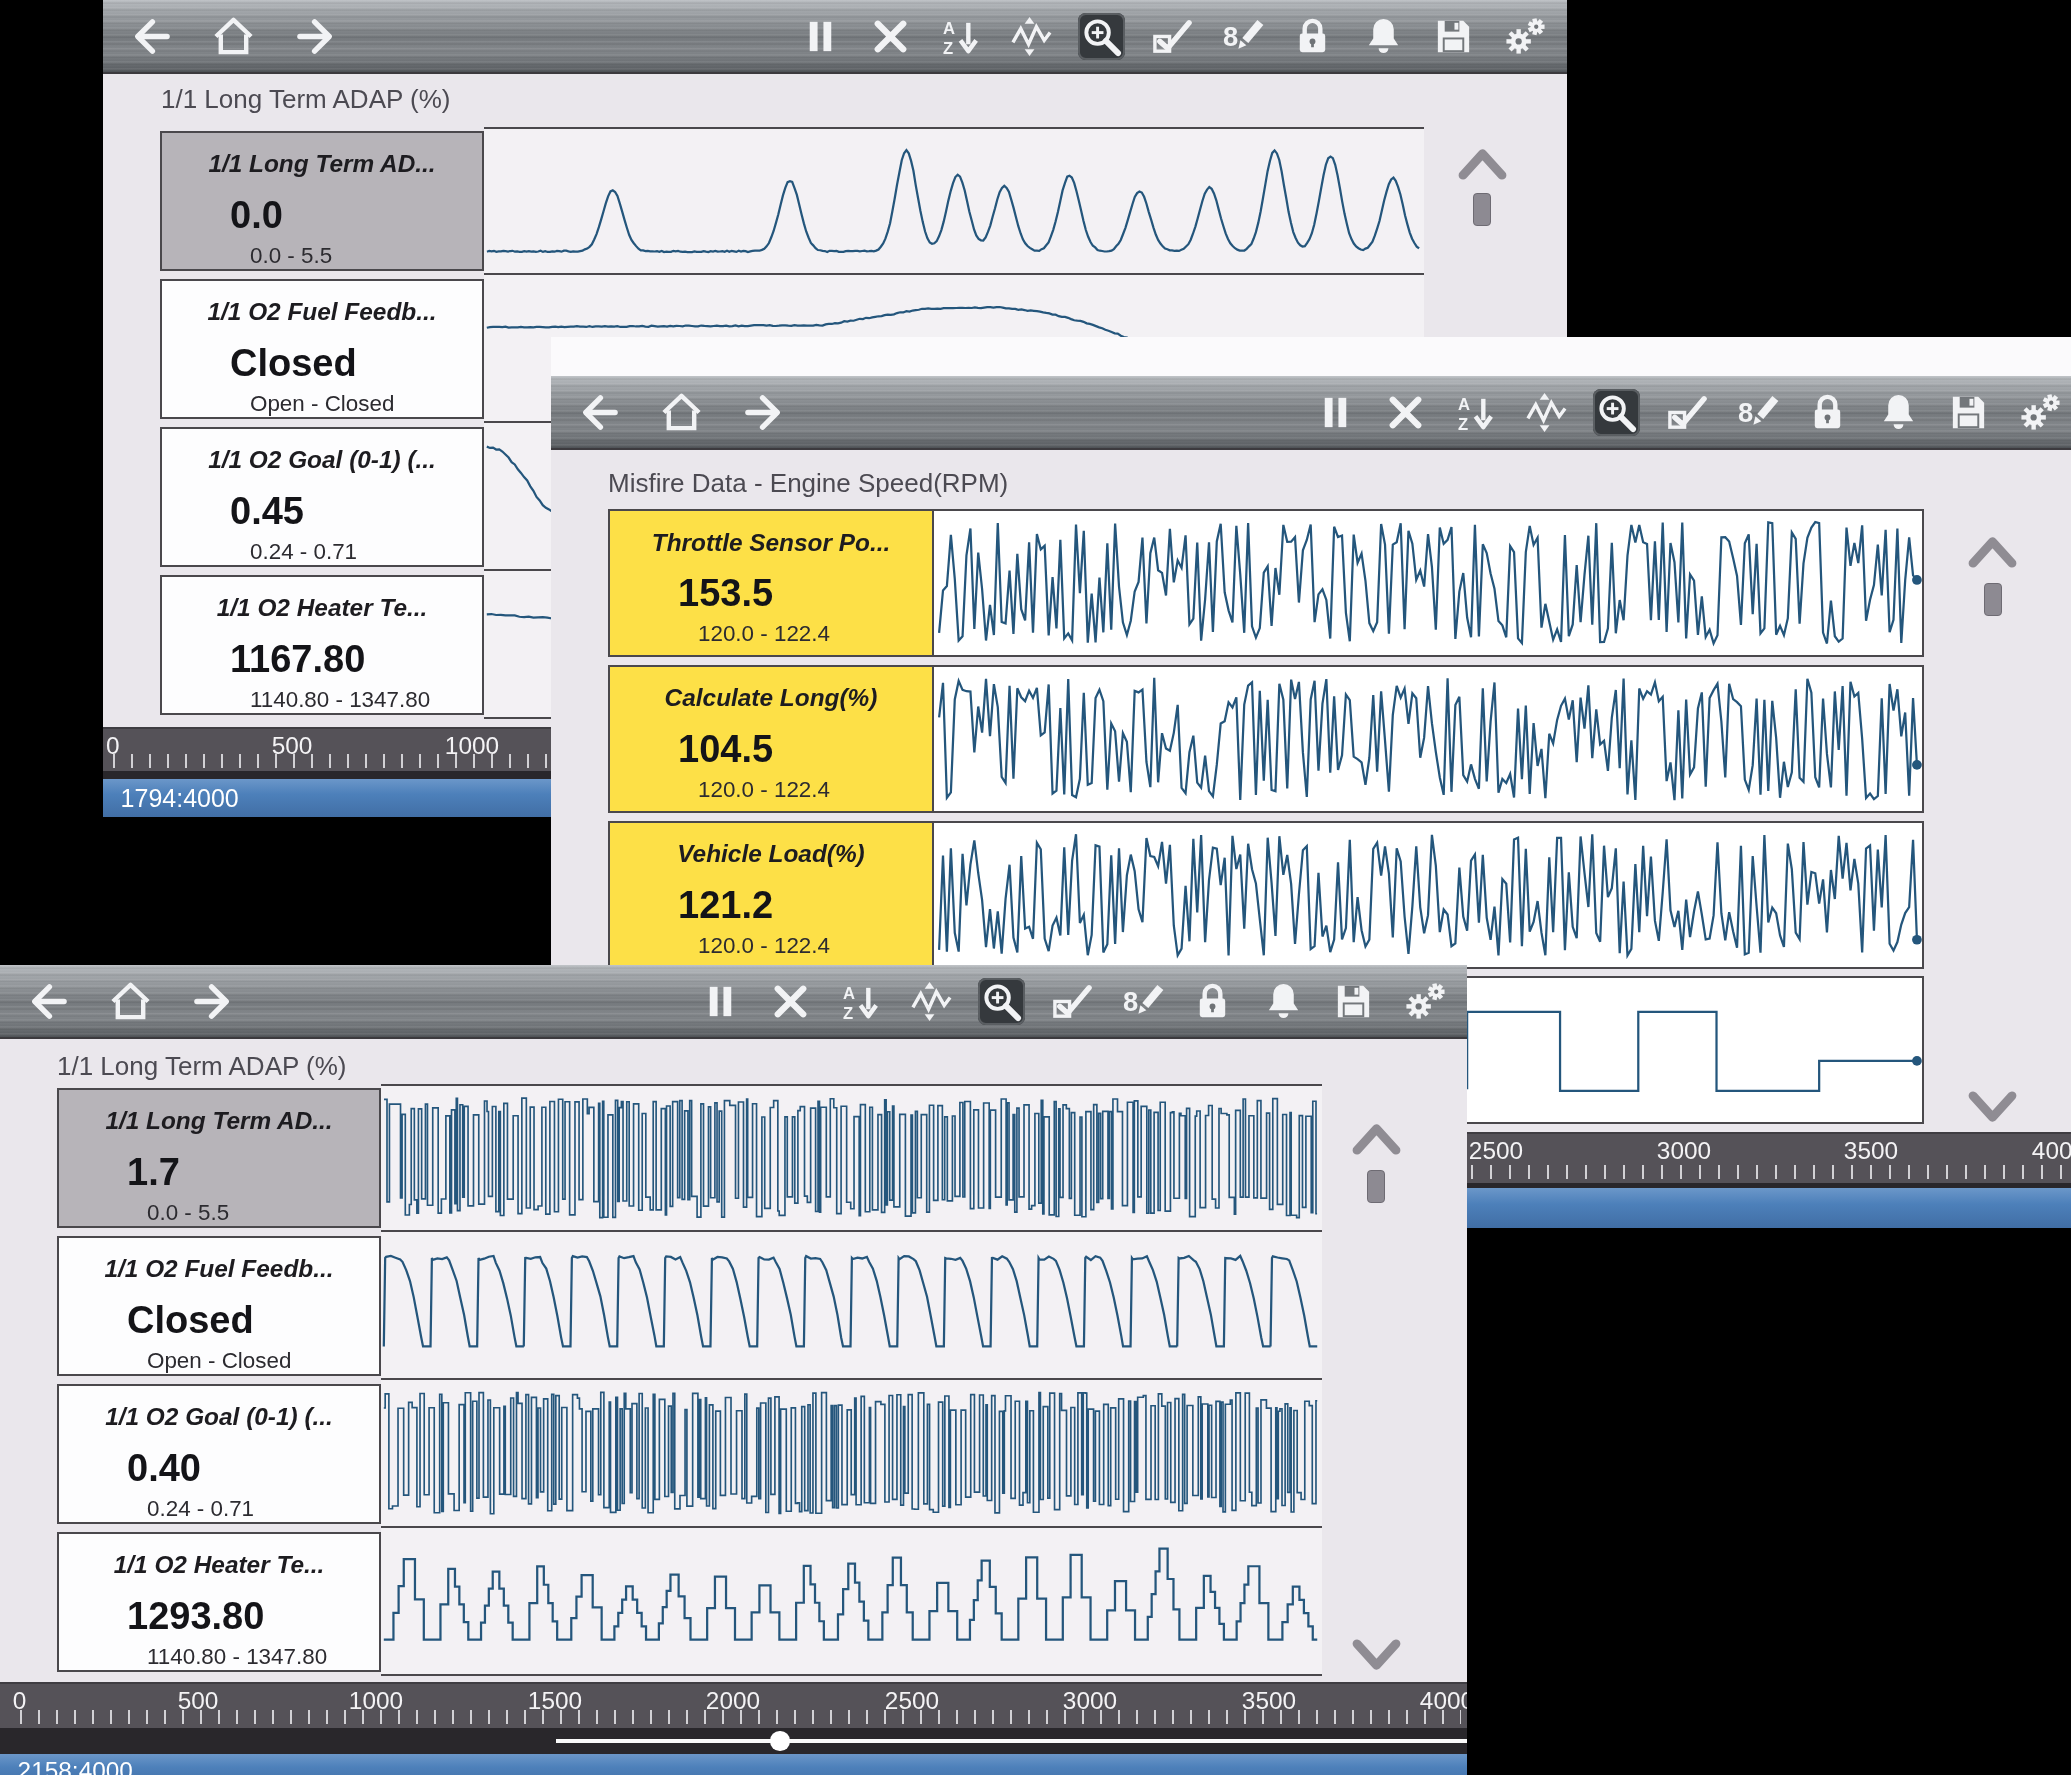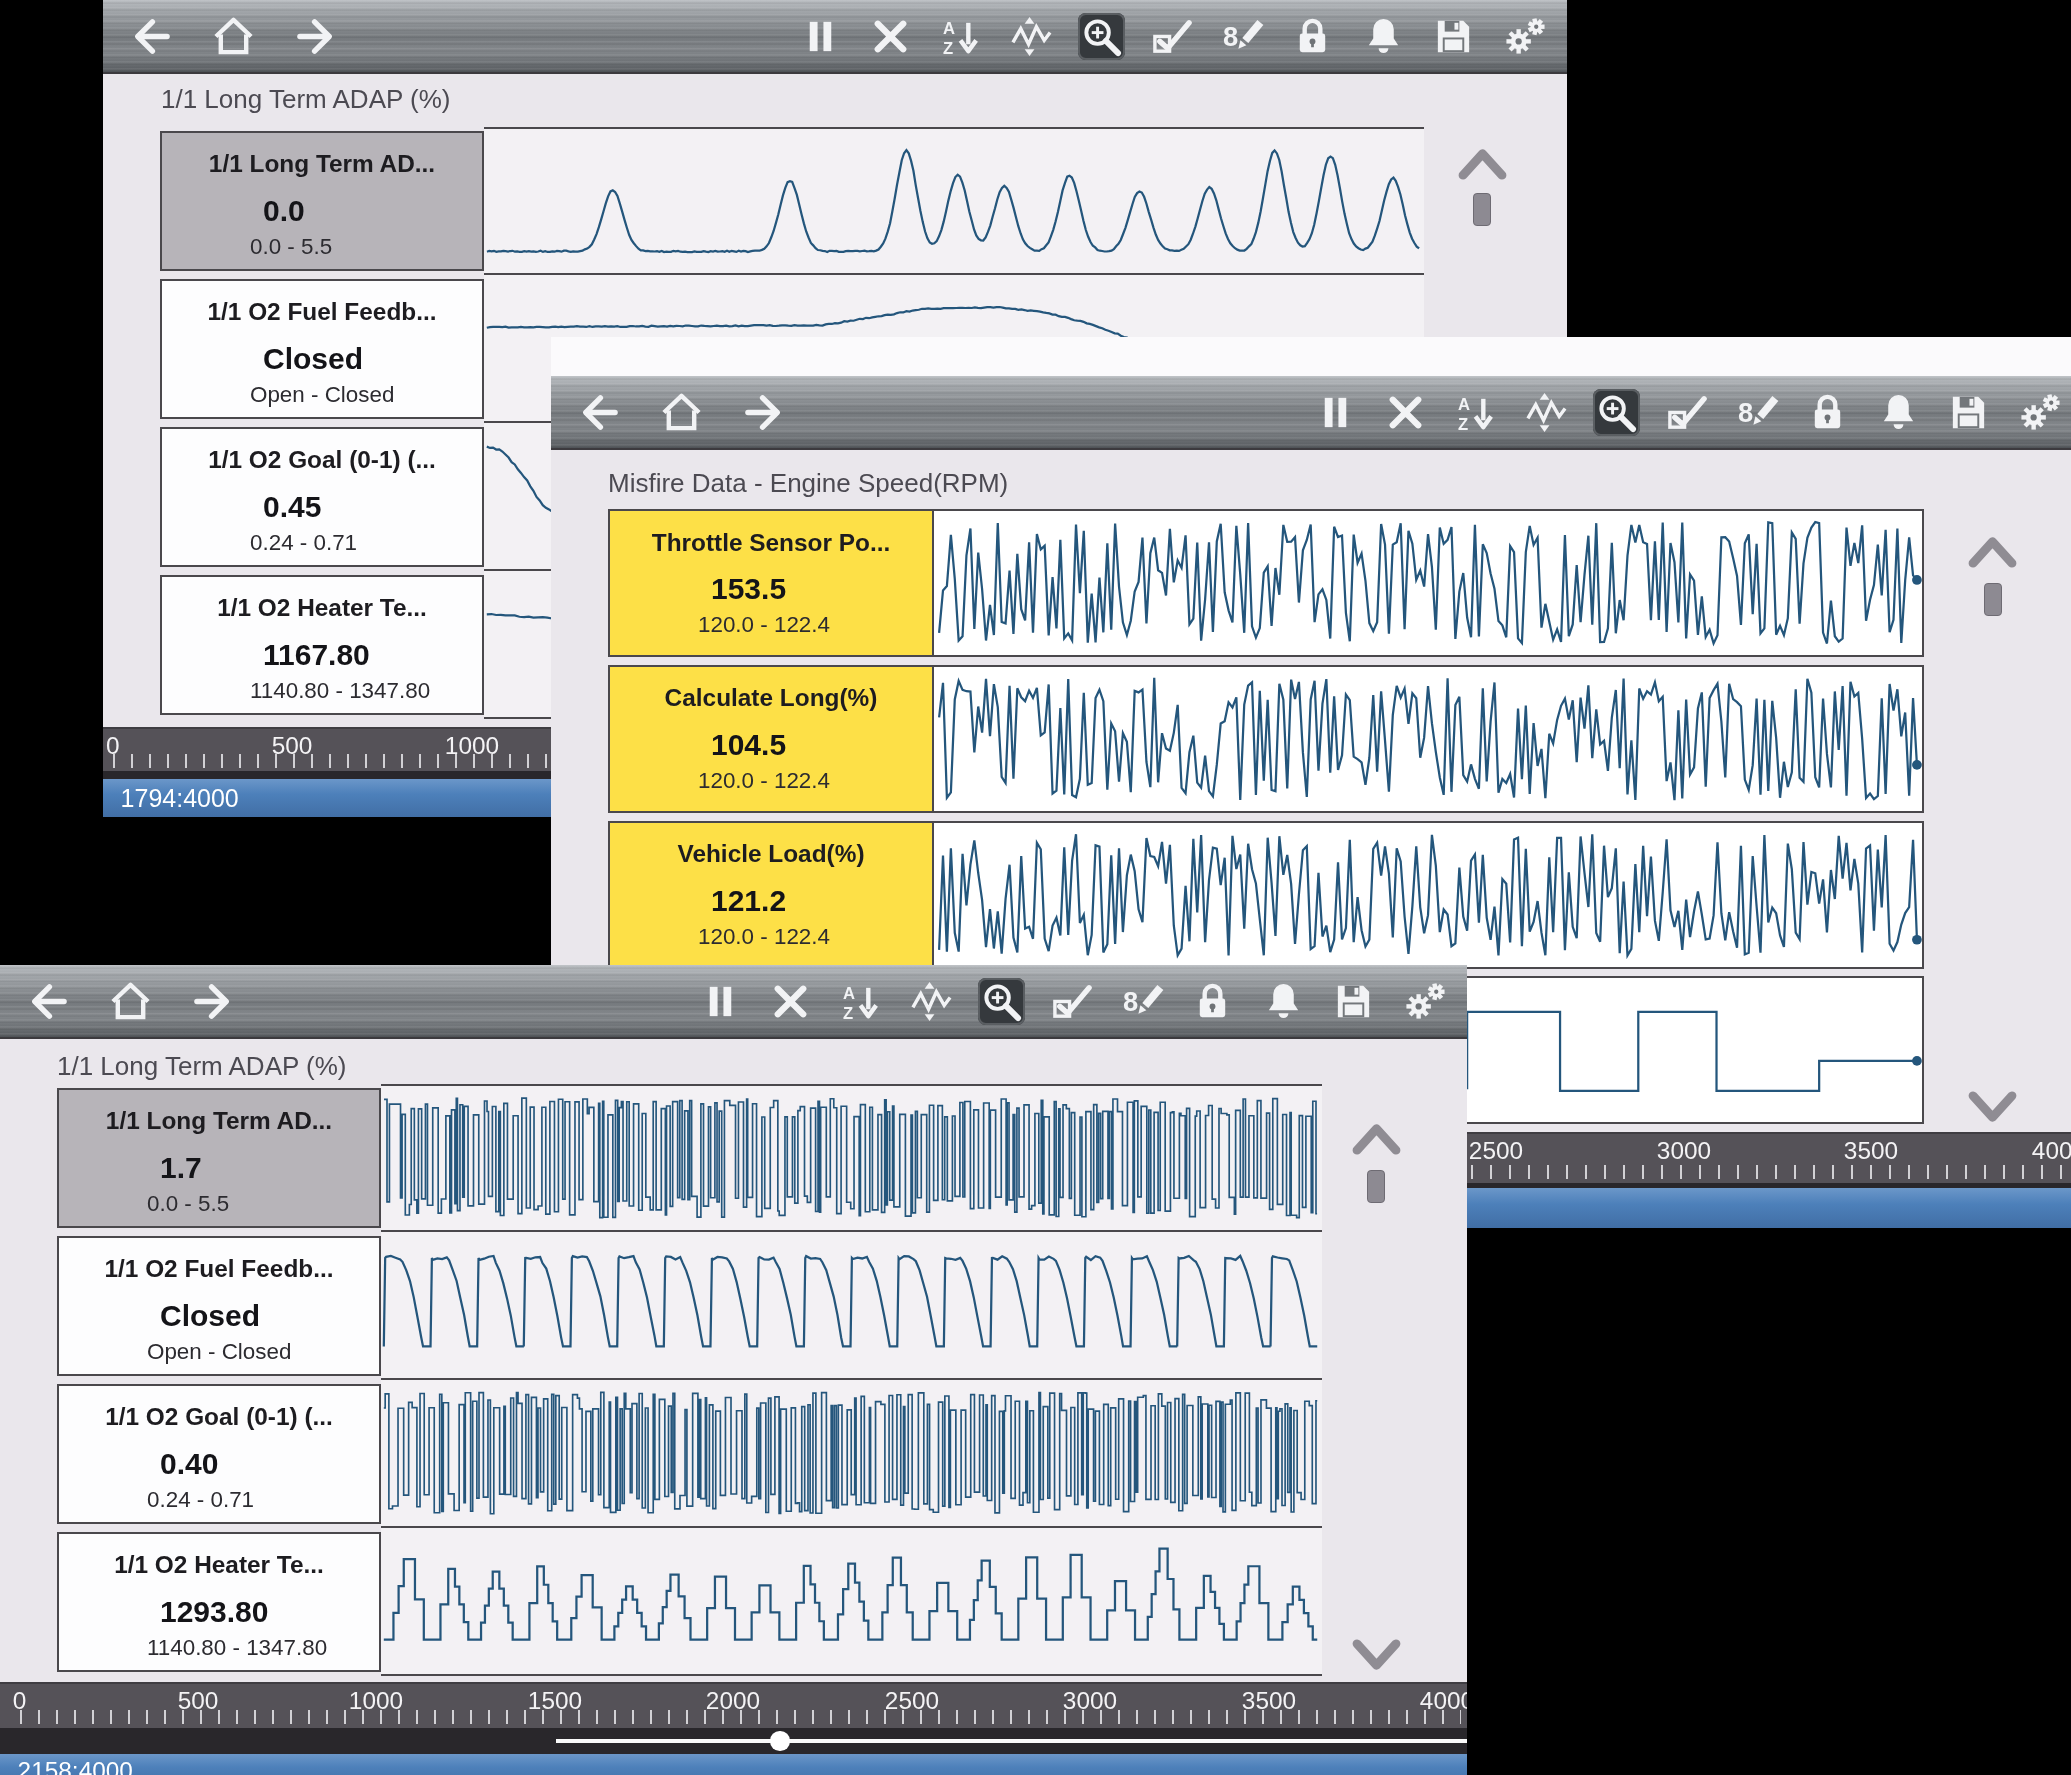--- a/index.html
+++ b/index.html
@@ -35,22 +35,22 @@
   .w2 .rows { left:57px; top:172px; width:1316px; }
   .w3 .rows { left:57px; top:119px; width:1265px; }
 
   .row { position:relative; height:148px; }
   .w2 .row { margin-bottom:7.8px; border:2px solid #4a484c; background:#fff; }
 
   .cell { position:absolute; left:0; top:3.9px; bottom:3.9px; width:324px; background:#fdfdfe;
           border:2px solid #4a484c; text-align:center; overflow:hidden; }
   .w2 .cell { top:0; bottom:0; border:none; border-right:2px solid #4a484c; background:#fde047; }
   .cell.selected { background:#b7b4b9; }
-  .plabel { margin-top:17.6px; font-size:24.4px; font-weight:bold; color:#1d1c20; white-space:nowrap; }
-  .pvalue { margin-top:15.6px; font-size:30px; font-weight:bold; color:#141418; text-align:left; padding-left:101px; }
+  .plabel { margin-top:17.6px; font-size:24.4px; font-weight:bold; color:#1d1c20; white-space:nowrap;font-style:italic; }
+  .pvalue { margin-top:15.6px; font-size:38px; font-weight:bold; color:#141418; text-align:left; padding-left:68px; }
   .prange { margin-top:5.9px;  font-size:22.4px; color:#2c2b30; text-align:left; padding-left:88px; white-space:nowrap; }
 
   .graph { position:absolute; left:324px; right:0; top:0; bottom:0; background:#f3f1f4; }
   .w1 .row .graph, .w3 .row .graph { border-bottom:2px solid #4a484c; }
   .w1 .row:first-child .graph, .w3 .row:first-child .graph { border-top:2px solid #4a484c; }
   .w2 .graph { left:326px; background:#fff; }
   .graph svg { display:block; }
 
   .chev { position:absolute; width:51px; height:39px; }
   .chev svg { width:100%; height:100%; display:block; }

